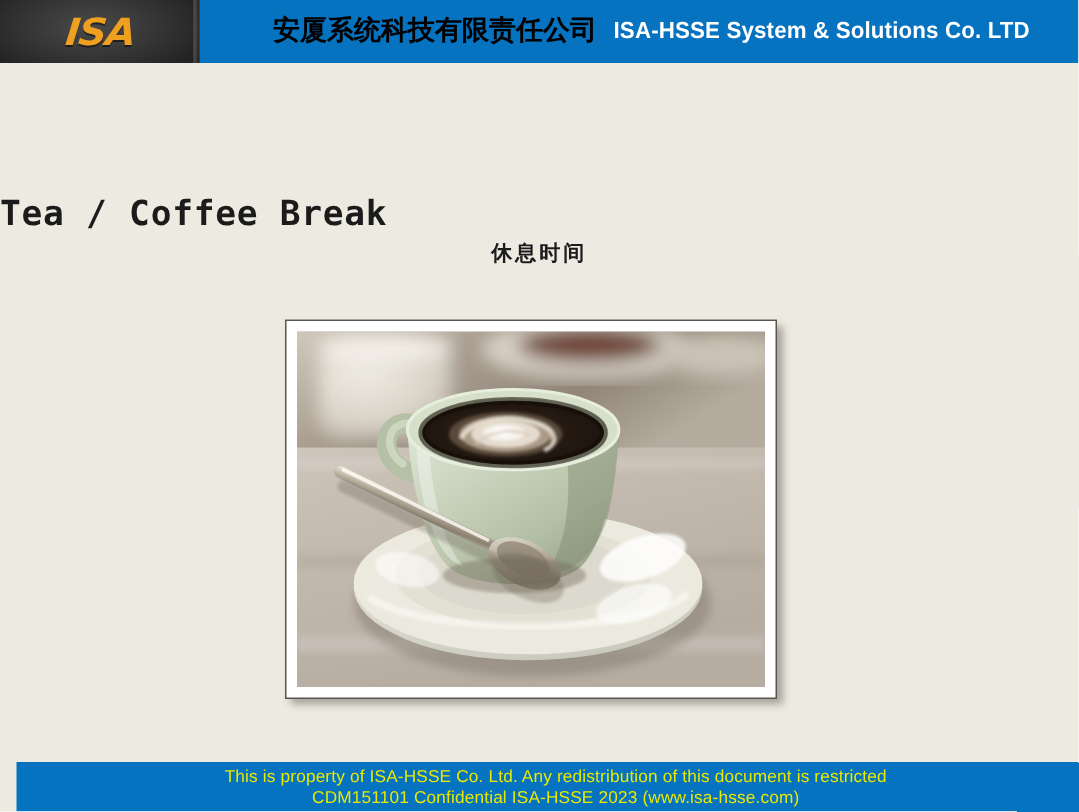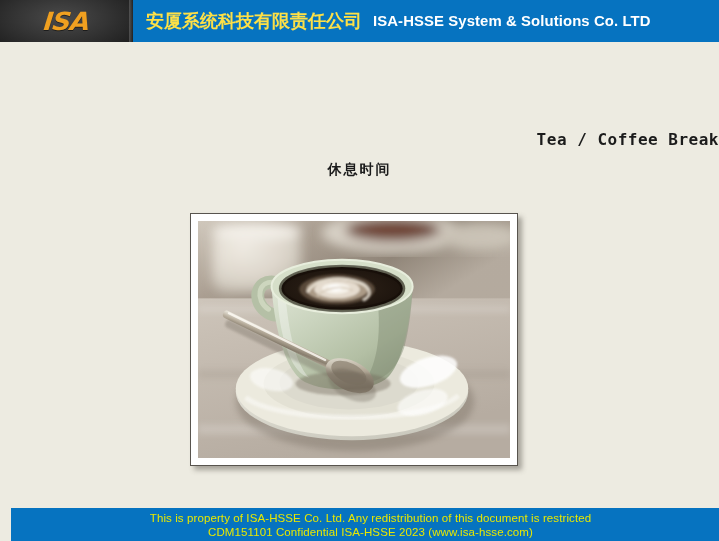--- a/index.html
+++ b/index.html
@@ -63,26 +63,27 @@
   .header-titles {
     flex: 1 1 auto;
     display: flex;
     align-items: center;
     padding-left: 13px;
     gap: 11px;
     white-space: nowrap;
     overflow: hidden;
   }
   .title-cn {
-    color: #fde047;
+    color: #000000;
     font-family: "DejaVu Sans", sans-serif;
     font-weight: bold;
     font-size: 18px;
     letter-spacing: 0px;
     line-height: 1;
+    margin-left: 36px;
   }
   .title-en {
     color: #ffffff;
     font-family: "Liberation Sans", sans-serif;
     font-weight: bold;
     font-size: 15.5px;
     letter-spacing: 0.1px;
     line-height: 1;
     transform: scaleX(0.96);
     transform-origin: left center;
@@ -95,24 +96,24 @@
     top: 42px;
     width: 719px;
     height: 466px;
     background: #EDEBE1;
   }
   .slide-title {
     position: absolute;
     left: 0;
     top: 89px;
     width: 719px;
-    text-align: right;
+    text-align: left;
     font-family: "DejaVu Sans Mono", monospace;
     font-weight: bold;
-    font-size: 16px;
+    font-size: 23px;
     color: #1b1b1b;
     letter-spacing: 0.5px;
     line-height: 1.1;
   }
   .slide-subtitle {
     position: absolute;
     left: 0;
     top: 119px;
     width: 719px;
     text-align: center;

